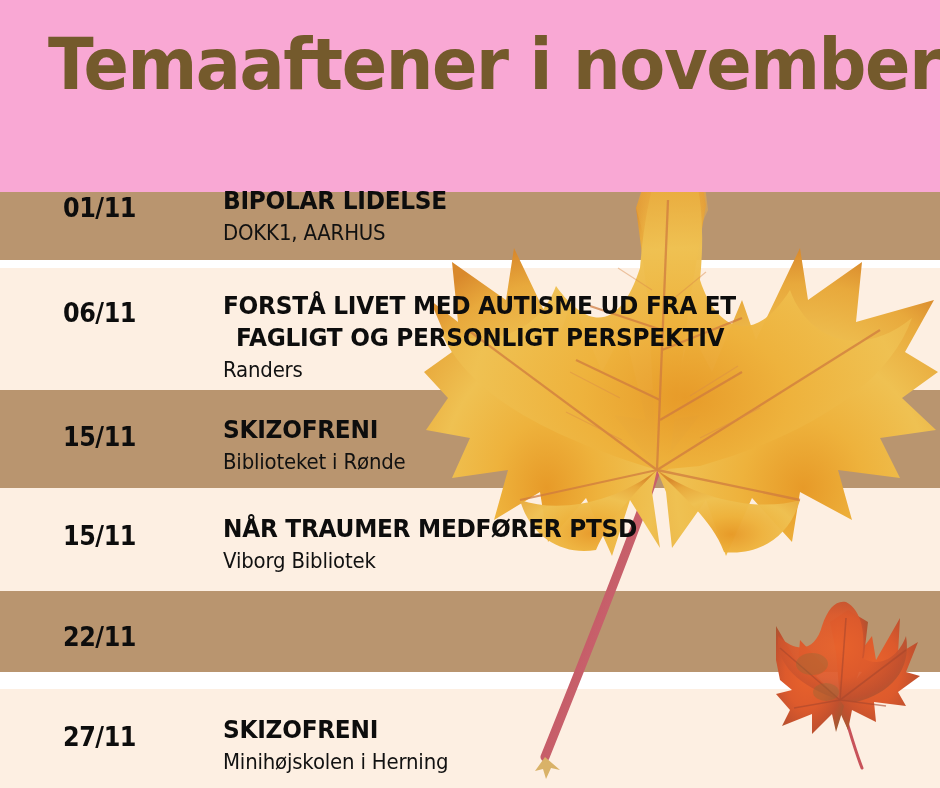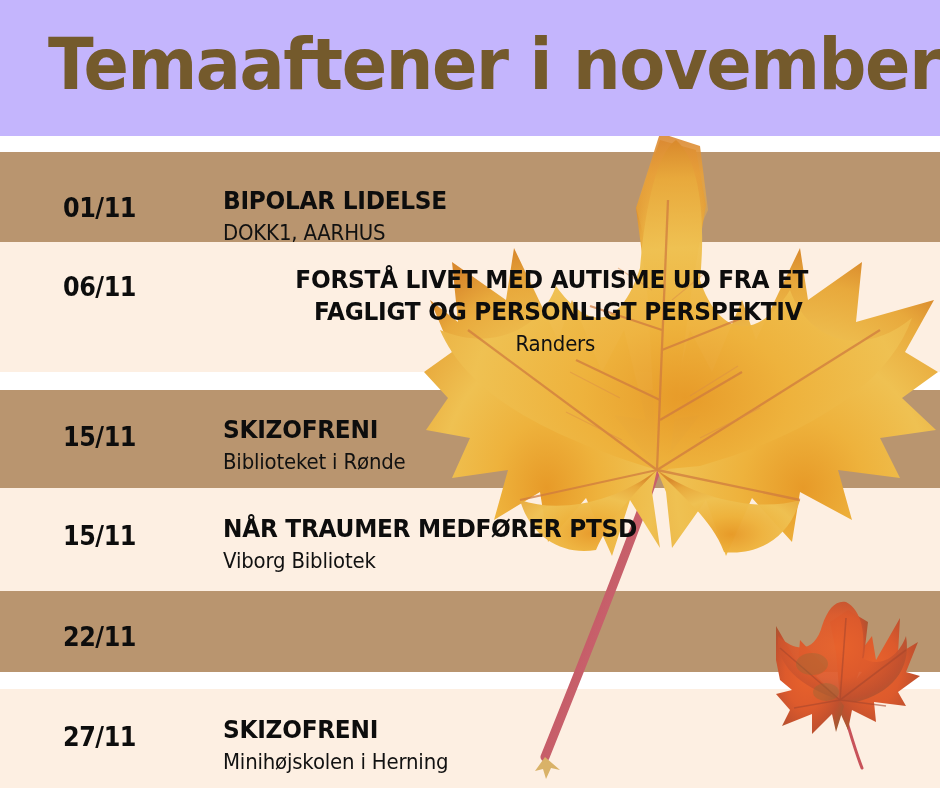--- a/index.html
+++ b/index.html
@@ -12,22 +12,22 @@
   }
   #poster{
     position:relative;
     width:940px;height:788px;
     background:#ffffff;
     overflow:hidden;
   }
 
   
   .header{
-    position:absolute;left:0;top:0;width:940px;height:136px;
-    background:#c4b5fd;
+    position:absolute;left:0;top:0;width:940px;height:192px;
+    background:#f9a8d4;
     z-index:5;
   }
   .poster-title{
     position:absolute;
     left:48px;top:22px;
     font-family:"DejaVu Sans", sans-serif;
     font-size:72px;
     font-weight:700;
     letter-spacing:-1.5px;
     color:#745a2c;
@@ -93,35 +93,35 @@
     color:#111111;
     line-height:1.3;
     margin-top:3px;
     white-space:nowrap;
     transform:scaleX(0.94);
     transform-origin:left top;
   }
 
   
   .r0{top:0px;   height:108px;}
-  .r1{top:90px; height:130px;}
+  .r1{top:116px; height:130px;}
   .r2{top:238px; height:98px;}
   .r3{top:336px; height:103px;}
   .r4{top:439px; height:81px;}
   .r5{top:537px; height:99px;}
 
   .r0 .date{top:41px;}
   .r1 .date{top:30px;}
   .r2 .date{top:32px;}
   .r3 .date{top:33px;}
   .r4 .date{top:31px;}
   .r5 .date{top:33px;}
 
   .r0 .textcol{top:33px;}
-  .r1 .textcol{top:22px;text-align:center;}
+  .r1 .textcol{top:22px;}
   .r2 .textcol{top:24px;}
   .r3 .textcol{top:25px;}
   .r4 .textcol{top:23px;}
   .r5 .textcol{top:25px;}
 
   
   .art{
     position:absolute;left:0;top:0;width:940px;height:788px;
     z-index:3;
     pointer-events:none;

